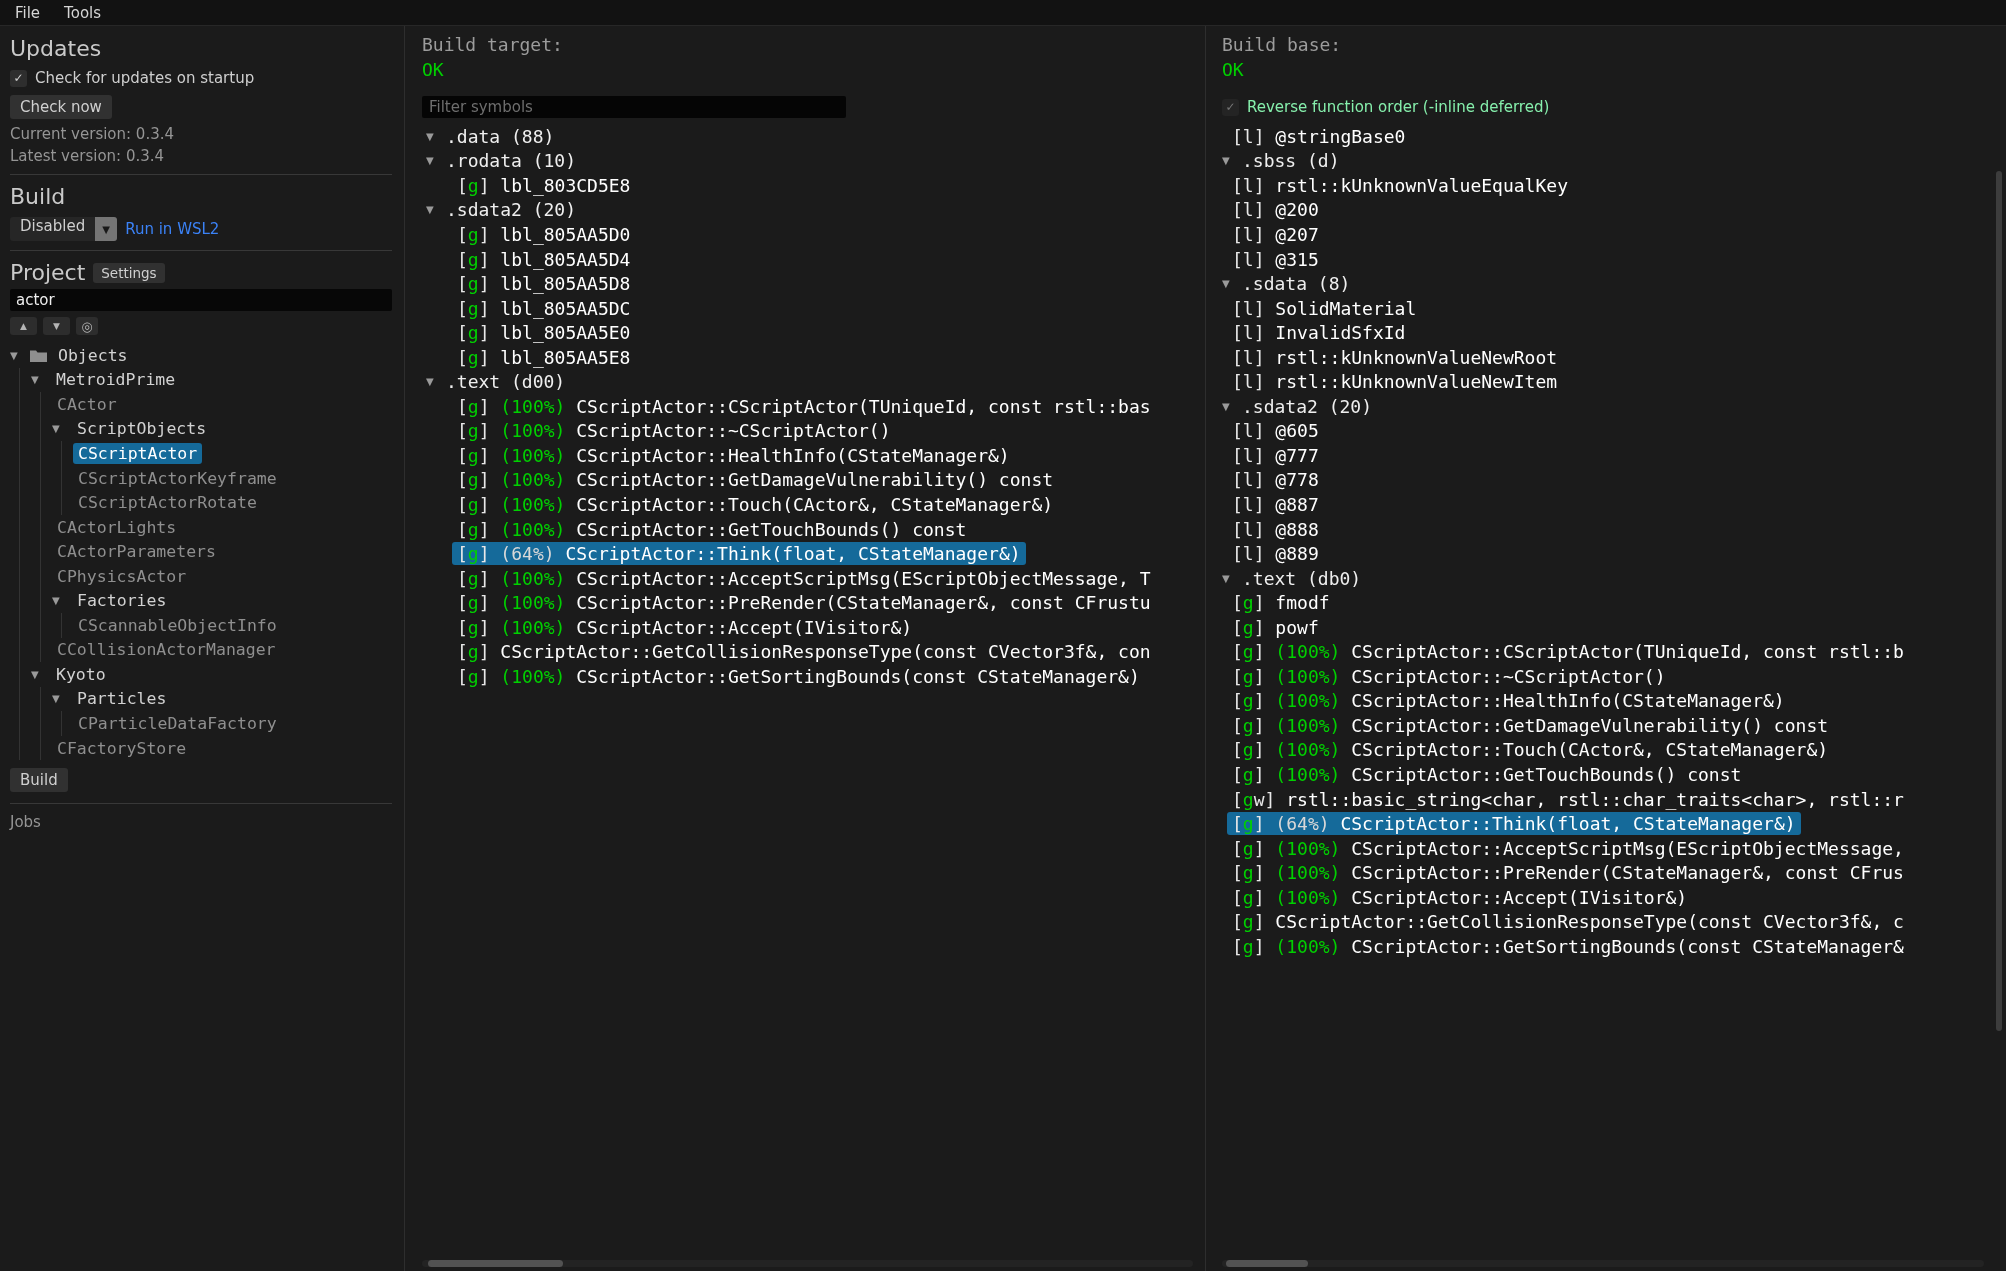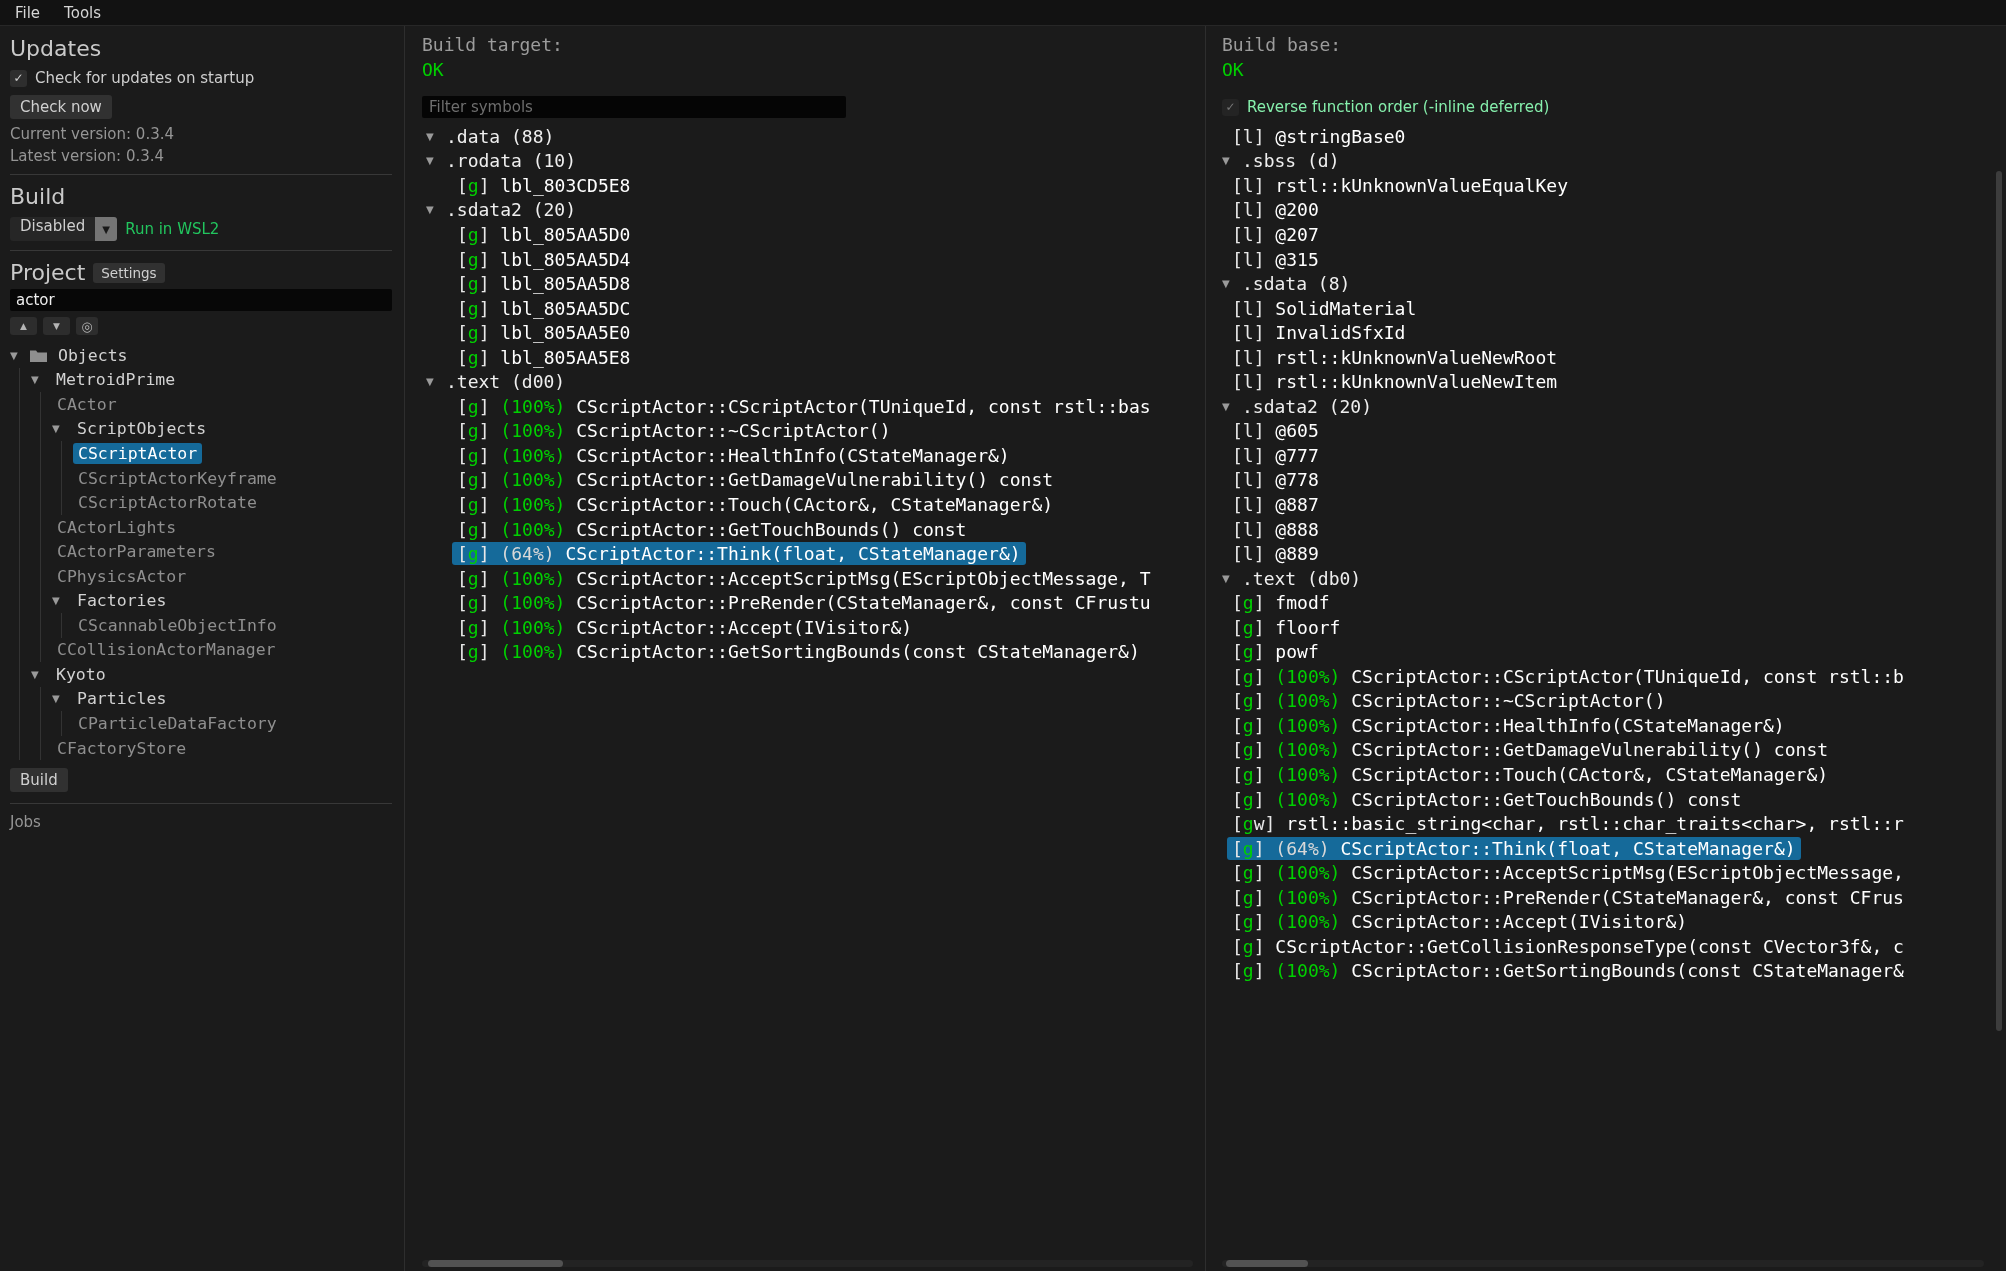--- a/index.html
+++ b/index.html
@@ -87,21 +87,21 @@
   <div class="dim-text">Current version: 0.3.4</div>
   <div class="dim-text">Latest version: 0.3.4</div>
   <div class="divider"></div>
 
   <div class="h1">Build</div>
   <div class="row">
     <div class="combo">
       <span class="combo-label">Disabled</span>
       <span class="combo-arrow">▼</span>
     </div>
-    <span class="lbl" style="color:#22c55e">Run in WSL2</span>
+    <span class="lbl" style="color:#3b82f6">Run in WSL2</span>
   </div>
   <div class="divider"></div>
 
   <div class="row">
     <span class="h1" style="margin:0">Project</span>
     <span class="btn" style="margin:0;padding:2px 8px;font-size:13.5px">Settings</span>
   </div>
   <input class="search" value="actor" style="">
   <div class="row" style="gap:6px">
     <span class="mini-btn">
@@ -286,20 +286,23 @@
       <div class="sym-row symbol">
         <span class="sym-inner"><span class="flags"><span class="bracket">[</span><span class="flag-g">g</span><span class="bracket">]</span></span><span class="match match-green"> (100%)</span><span class="sym-name"> CScriptActor::AcceptScriptMsg(EScriptObjectMessage, T</span></span>
       </div>
       <div class="sym-row symbol">
         <span class="sym-inner"><span class="flags"><span class="bracket">[</span><span class="flag-g">g</span><span class="bracket">]</span></span><span class="match match-green"> (100%)</span><span class="sym-name"> CScriptActor::PreRender(CStateManager&amp;, const CFrustu</span></span>
       </div>
       <div class="sym-row symbol">
         <span class="sym-inner"><span class="flags"><span class="bracket">[</span><span class="flag-g">g</span><span class="bracket">]</span></span><span class="match match-green"> (100%)</span><span class="sym-name"> CScriptActor::Accept(IVisitor&amp;)</span></span>
       </div>
       <div class="sym-row symbol">
+        <span class="sym-inner"><span class="flags"><span class="bracket">[</span><span class="flag-g">g</span><span class="bracket">]</span></span><span class="sym-name"> CScriptActor::GetCollisionResponseType(const CVector3f&amp;, con</span></span>
+      </div>
+      <div class="sym-row symbol">
         <span class="sym-inner"><span class="flags"><span class="bracket">[</span><span class="flag-g">g</span><span class="bracket">]</span></span><span class="match match-green"> (100%)</span><span class="sym-name"> CScriptActor::GetSortingBounds(const CStateManager&amp;)</span></span>
       </div>
     </div>
   <div class="hscroll">
       <div class="thumb" style="left:6px;width:135px"></div>
     </div>
 </div>
 
 <div class="panel base">
   <div class="panel-pad">
@@ -371,23 +374,20 @@
         <span class="sym-inner"><span class="flags"><span class="bracket">[</span><span class="flag-o">l</span><span class="bracket">]</span></span><span class="sym-name"> @889</span></span>
       </div>
       <div class="sym-row section">
         <span class="tri">▼</span>
         <span class="sec-label">.text (db0)</span>
       </div>
       <div class="sym-row symbol">
         <span class="sym-inner"><span class="flags"><span class="bracket">[</span><span class="flag-g">g</span><span class="bracket">]</span></span><span class="sym-name"> fmodf</span></span>
       </div>
       <div class="sym-row symbol">
-        <span class="sym-inner"><span class="flags"><span class="bracket">[</span><span class="flag-g">g</span><span class="bracket">]</span></span><span class="sym-name"> floorf</span></span>
-      </div>
-      <div class="sym-row symbol">
         <span class="sym-inner"><span class="flags"><span class="bracket">[</span><span class="flag-g">g</span><span class="bracket">]</span></span><span class="sym-name"> powf</span></span>
       </div>
       <div class="sym-row symbol">
         <span class="sym-inner"><span class="flags"><span class="bracket">[</span><span class="flag-g">g</span><span class="bracket">]</span></span><span class="match match-green"> (100%)</span><span class="sym-name"> CScriptActor::CScriptActor(TUniqueId, const rstl::b</span></span>
       </div>
       <div class="sym-row symbol">
         <span class="sym-inner"><span class="flags"><span class="bracket">[</span><span class="flag-g">g</span><span class="bracket">]</span></span><span class="match match-green"> (100%)</span><span class="sym-name"> CScriptActor::~CScriptActor()</span></span>
       </div>
       <div class="sym-row symbol">
         <span class="sym-inner"><span class="flags"><span class="bracket">[</span><span class="flag-g">g</span><span class="bracket">]</span></span><span class="match match-green"> (100%)</span><span class="sym-name"> CScriptActor::HealthInfo(CStateManager&amp;)</span></span>

